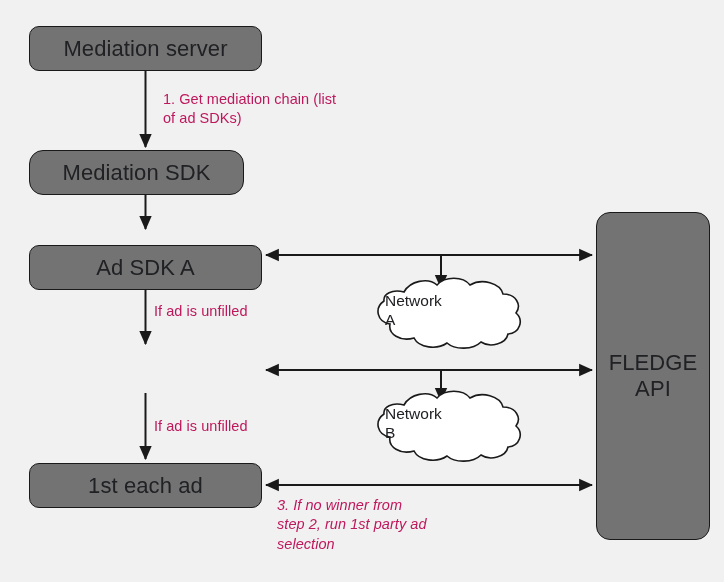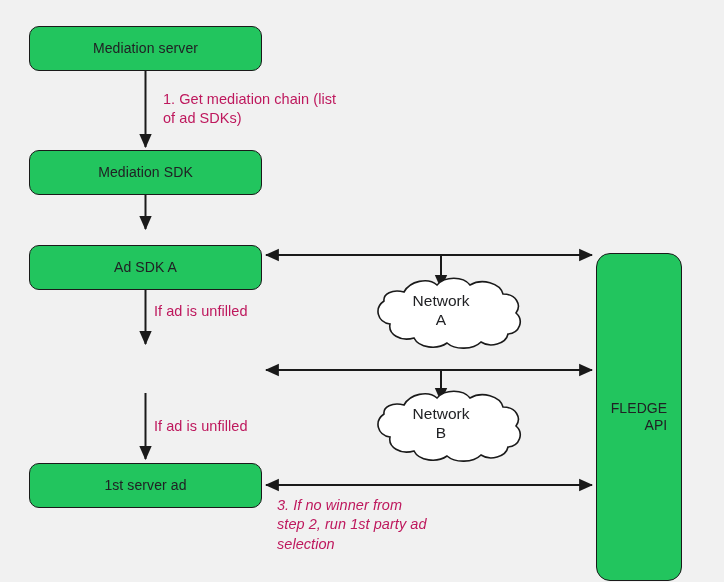--- a/index.html
+++ b/index.html
@@ -22,29 +22,29 @@
   #edges {
     position: absolute;
     left: 0;
     top: 0;
     width: 724px;
     height: 582px;
   }
   .node {
     position: absolute;
     box-sizing: border-box;
-    background: #22c55e;
+    background: #737373;
     border: 1.6px solid #1a1a1a;
     border-radius: 10px;
     display: flex;
     align-items: center;
     justify-content: center;
-    text-align: right;
+    text-align: center;
     color: #202124;
-    font-size: 14px;
+    font-size: 22px;
     line-height: 1.18;
     letter-spacing: 0.1px;
     z-index: 2;
   }
   .node-label {
     display: block;
     white-space: pre-line;
   }
   .flow-label {
     position: absolute;
@@ -53,21 +53,20 @@
     line-height: 1.34;
     letter-spacing: 0.05px;
     white-space: pre-line;
     z-index: 3;
   }
   .flow-label.center {
     text-align: center;
   }
   .cloud-label {
     position: absolute;
-    text-align: center;
     color: #202124;
     font-size: 15.5px;
     line-height: 1.2;
     white-space: pre-line;
     z-index: 3;
   }
 </style>
 </head>
 <body>
 
@@ -126,34 +125,34 @@
                C 400 455, 388 447, 390 437
                C 377 435, 374 421, 384 414
                C 383 407, 392 402, 404 405 Z" fill="#ffffff" stroke="#1a1a1a" stroke-width="1.6"></path>
     </g>
   </svg>
 
   <div class="node" style="left:29px; top:26px; width:233px; height:45px;">
     <span class="node-label">Mediation server</span>
   </div>
 
-  <div class="node" style="left:29px; top:150px; width:233px; height:45px;">
+  <div class="node" style="left:29px; top:150px; width:215px; height:45px;border-radius:14px;">
     <span class="node-label">Mediation SDK</span>
   </div>
 
   <div class="node" style="left:29px; top:233px; width:233px; height:45px;margin-top:12px;">
     <span class="node-label">Ad SDK A</span>
   </div>
 
 
   <div class="node" style="left:29px; top:463px; width:233px; height:45px;">
-    <span class="node-label">1st server ad</span>
+    <span class="node-label">1st each ad</span>
   </div>
 
-  <div class="node" style="left:596px; top:212px; width:86px; height:328px; border-radius:14px;margin-top:41px;">
+  <div class="node" style="left:596px; top:212px; width:114px; height:328px; border-radius:14px;">
     <span class="node-label">FLEDGE
 API</span>
   </div>
 
   <div class="cloud-label" style="left:385px; top:292px; width:112px;">Network
 A</div>
 
   <div class="cloud-label" style="left:385px; top:405px; width:112px;">Network
 B</div>
 

